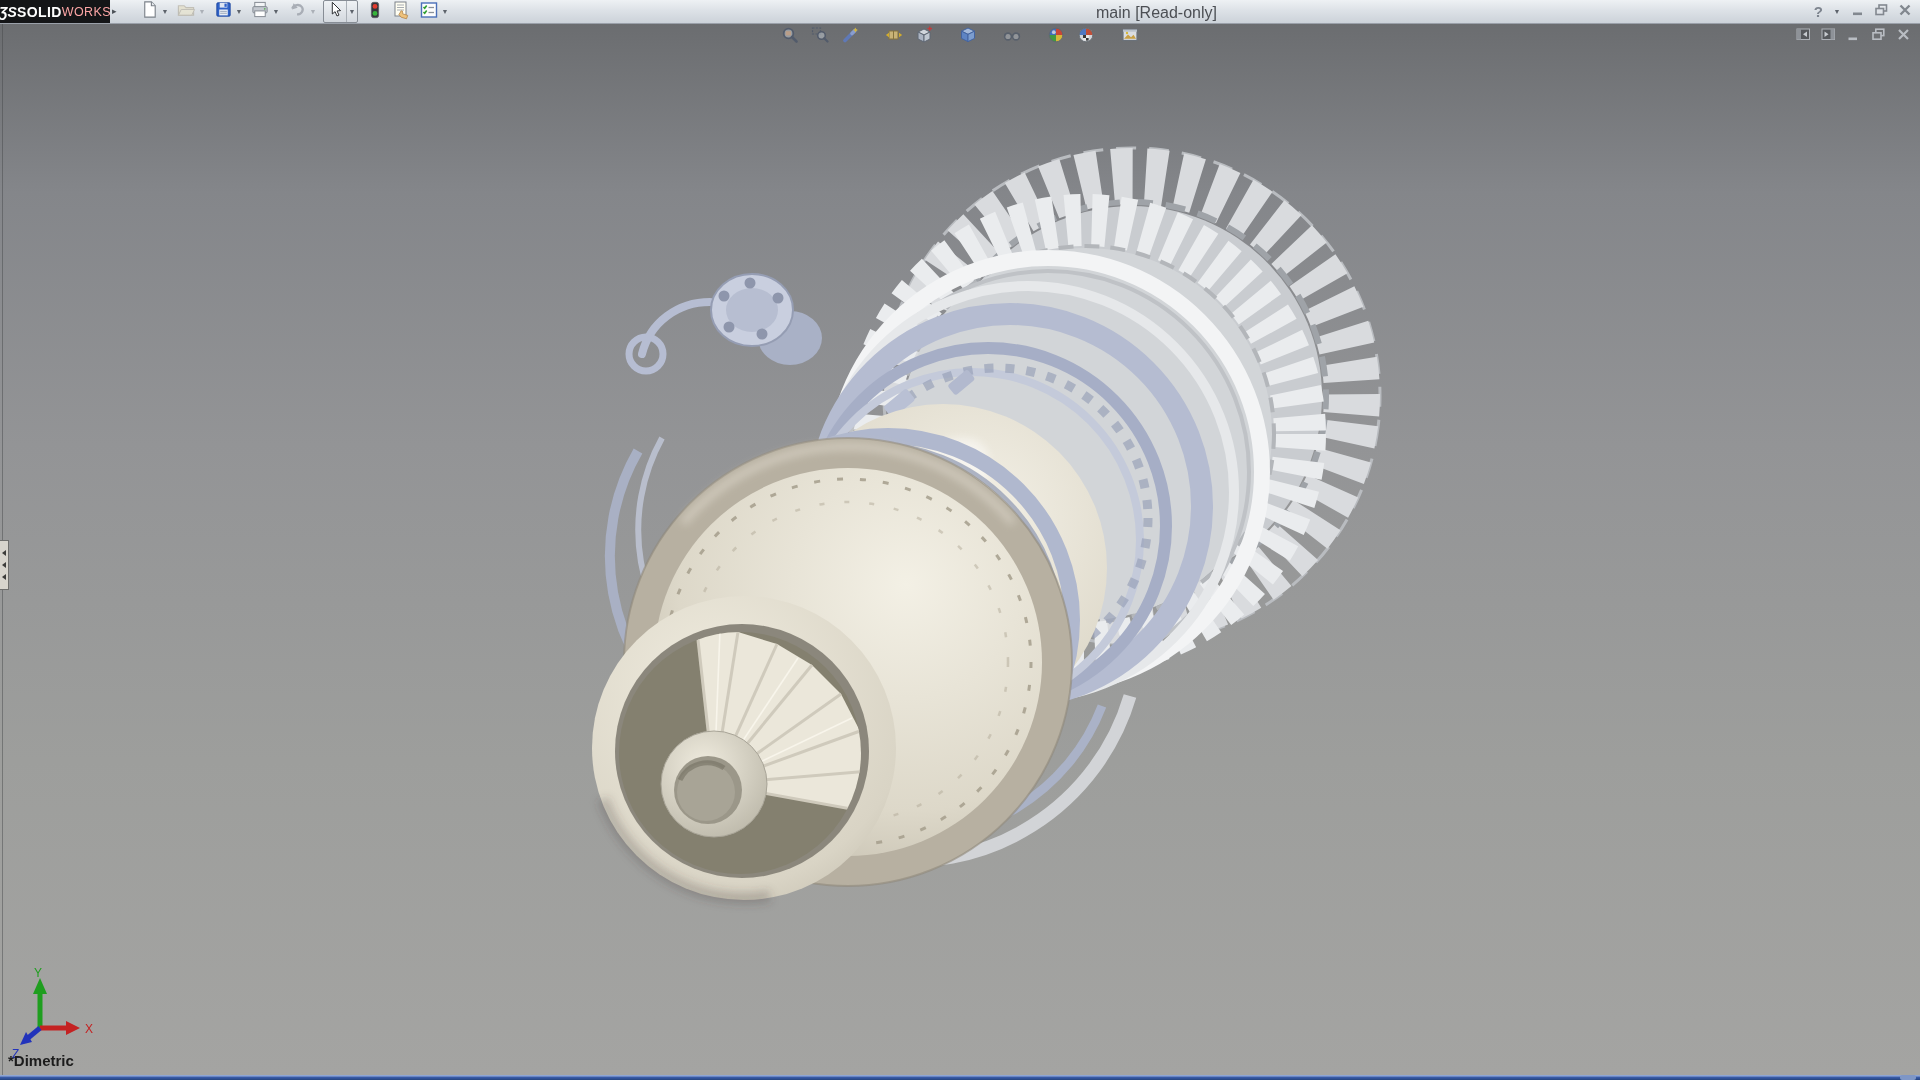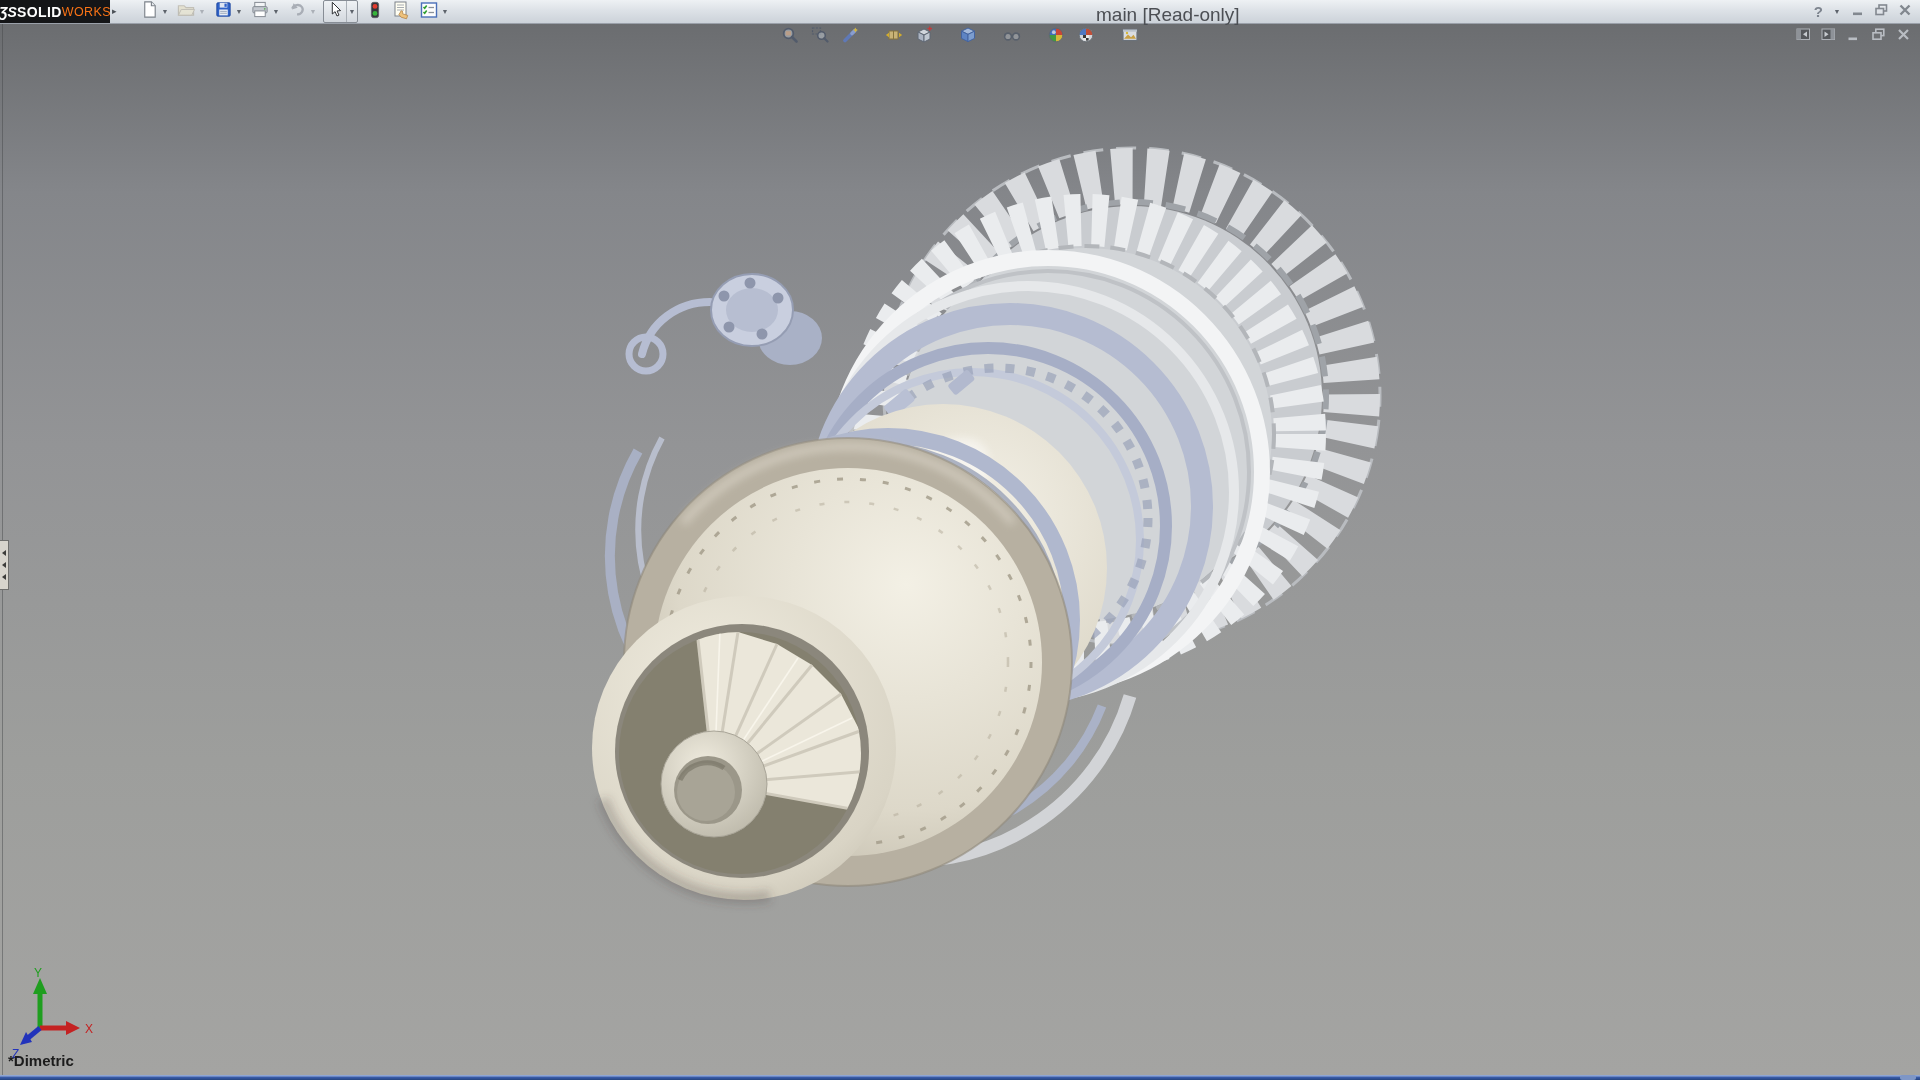--- a/index.html
+++ b/index.html
@@ -7,32 +7,32 @@
        font-family:"Liberation Sans",sans-serif;background:#9a9b99;}
 
   
   .titlebar{position:absolute;left:0;top:0;width:1920px;height:23px;
     background:linear-gradient(180deg,#eef1f4 0%,#dde2e7 45%,#ccd2d9 100%);
     border-bottom:1px solid #9aa0a9;z-index:30;}
   .logo{position:absolute;left:0;top:0;height:23px;width:110px;background:#141517;
     display:flex;align-items:center;justify-content:center;color:#fff;}
   .logo .glyph{font-style:italic;font-weight:bold;font-size:14px;margin-right:0;}
   .logo .bold{font-weight:bold;font-size:14px;letter-spacing:.4px;}
-  .logo .light{font-weight:normal;font-size:12.5px;letter-spacing:.4px;color:#f97316;}
+  .logo .light{font-weight:normal;font-size:12.5px;letter-spacing:.4px;color:#fca5a5;}
   .overflow-arrow{position:absolute;left:112px;top:5px;width:10px;height:13px;
     color:#4a4f55;font-size:9px;line-height:13px;cursor:pointer;}
   .main-toolbar{position:absolute;left:138px;top:1px;height:21px;display:flex;align-items:center;}
   .tb-group{display:flex;align-items:center;margin-right:5px;}
   .tb-btn{width:22px;height:21px;display:flex;align-items:center;justify-content:center;cursor:pointer;}
   .caret{width:10px;height:21px;font-size:7px;color:#5d636b;display:flex;align-items:center;justify-content:center;cursor:pointer;}
   .caret.dis{color:#abb0b7;}
   .select-box{display:flex;align-items:center;border:1px solid #878d95;border-radius:2px;
     background:linear-gradient(180deg,#eff2f5,#d3d8de);height:21px;margin-right:6px;}
   .select-box .caret{border-left:1px solid #aab0b7;}
-  .win-title{position:absolute;left:1096px;top:4px;font-size:19px;color:#4c4f54;}
+  .win-title{position:absolute;left:1096px;top:4px;font-size:16px;color:#4c4f54;}
   .win-controls{position:absolute;right:8px;top:0;height:23px;display:flex;align-items:center;gap:9px;}
   .wc-btn{display:flex;align-items:center;justify-content:center;cursor:pointer;height:23px;}
   .help-q{font-size:15px;font-weight:bold;color:#7d848e;}
 
   
   .viewport{position:absolute;left:0;top:24px;width:1920px;height:1051px;
     background:linear-gradient(180deg,#6b6d70 0%,#84868a 16%,#939496 40%,#9d9e9c 70%,#a4a4a2 100%);}
   .left-border-line{position:absolute;left:2px;top:0;width:1px;height:1051px;background:rgba(66,68,70,.45);}
 
   .hud-toolbar{position:absolute;top:2px;left:50%;transform:translateX(-50%);display:flex;gap:8px;align-items:center;}

